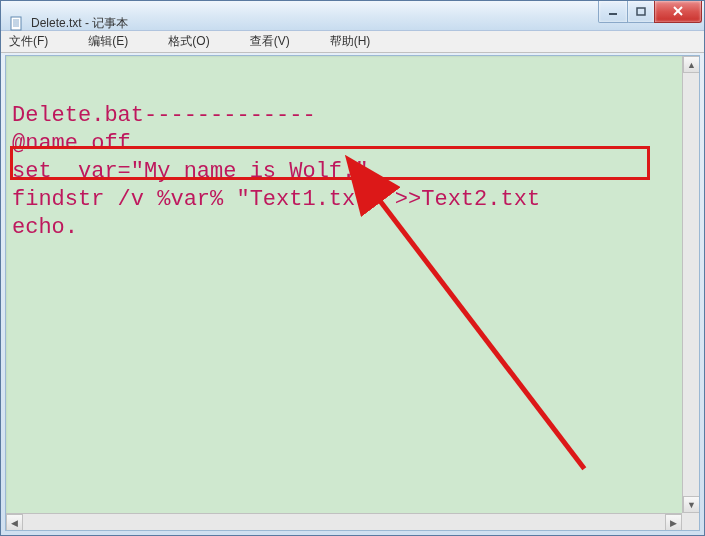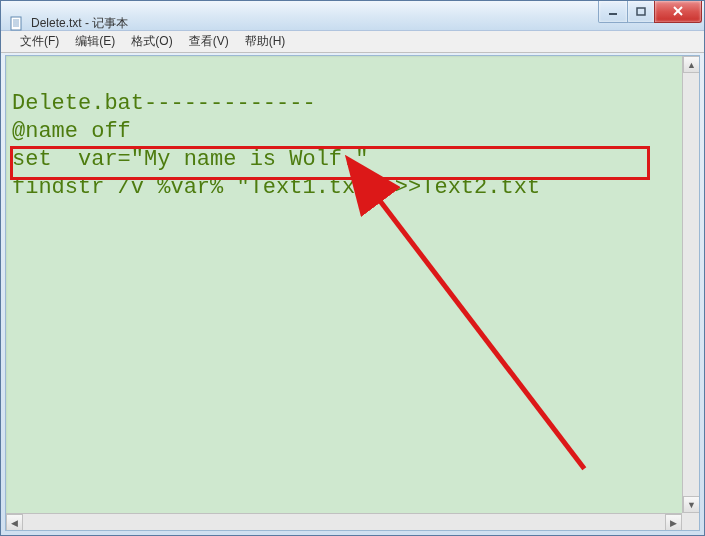--- a/index.html
+++ b/index.html
@@ -74,44 +74,45 @@
       color: #fff;
       font-weight: bold;
       font-size: 13px;
       border-radius: 0 0 3px 0;
     }
     .menubar {
       height: 22px;
       background: #f0f0f0;
       display: flex;
       align-items: center;
-      padding: 0 11px;
+      padding: 0 0;
       font-size: 12px;
       color: #333;
       border-bottom: 1px solid #c0c0c0;
+      gap: 24px;
     }
     .menu-item {
       padding: 2px 8px;
       cursor: default;
     }
     .content-area {
       flex: 1;
       margin: 2px 4px 4px 4px;
       background: #cfe8cf;
       border: 1px solid #9bb8d3;
       box-shadow: inset 0 0 2px rgba(0,0,0,0.15);
       position: relative;
       overflow: hidden;
     }
     .text-content {
       font-family: "SimSun", "NSimSun", "Courier New", monospace;
       font-size: 22px;
       line-height: 28px;
-      color: #4d7c0f;
-      padding: 6px 6px;
+      color: #be185d;
+      padding: 18px 6px;
       white-space: pre;
       letter-spacing: 0px;
     }
     .text-line {
       display: block;
       height: 28px;
     }
     .highlight-box {
       position: absolute;
       left: 4px;
@@ -215,21 +216,21 @@
   <div class="menubar">
     <span class="menu-item">文件(F)</span>
     <span class="menu-item">编辑(E)</span>
     <span class="menu-item">格式(O)</span>
     <span class="menu-item">查看(V)</span>
     <span class="menu-item">帮助(H)</span>
   </div>
 
   <div class="content-area">
     <div class="text-content">
-<span class="text-line">Delete.bat-------------</span><span class="text-line">@name off</span><span class="text-line">set  var="My name is Wolf."</span><span class="text-line">findstr /v %var% "Text1.txt" &gt;&gt;Text2.txt</span>
+<span class="text-line">Delete.bat-------------</span><span class="text-line">@name off</span><span class="text-line">set  var="My name is Wolf."</span><span class="text-line">findstr /v %var% "Text1.txt" &gt;&gt;Text2.txt</span><span class="text-line">echo.</span>
     </div>
 
     <div class="highlight-box"></div>
 
     <svg class="arrow-svg" viewBox="0 0 695 480" preserveAspectRatio="none">
       <defs>
         <marker id="arrowhead" markerWidth="12" markerHeight="10" refX="2" refY="5" orient="auto">
           <polygon points="0 0, 12 5, 0 10" fill="#dc1818"></polygon>
         </marker>
       </defs>

